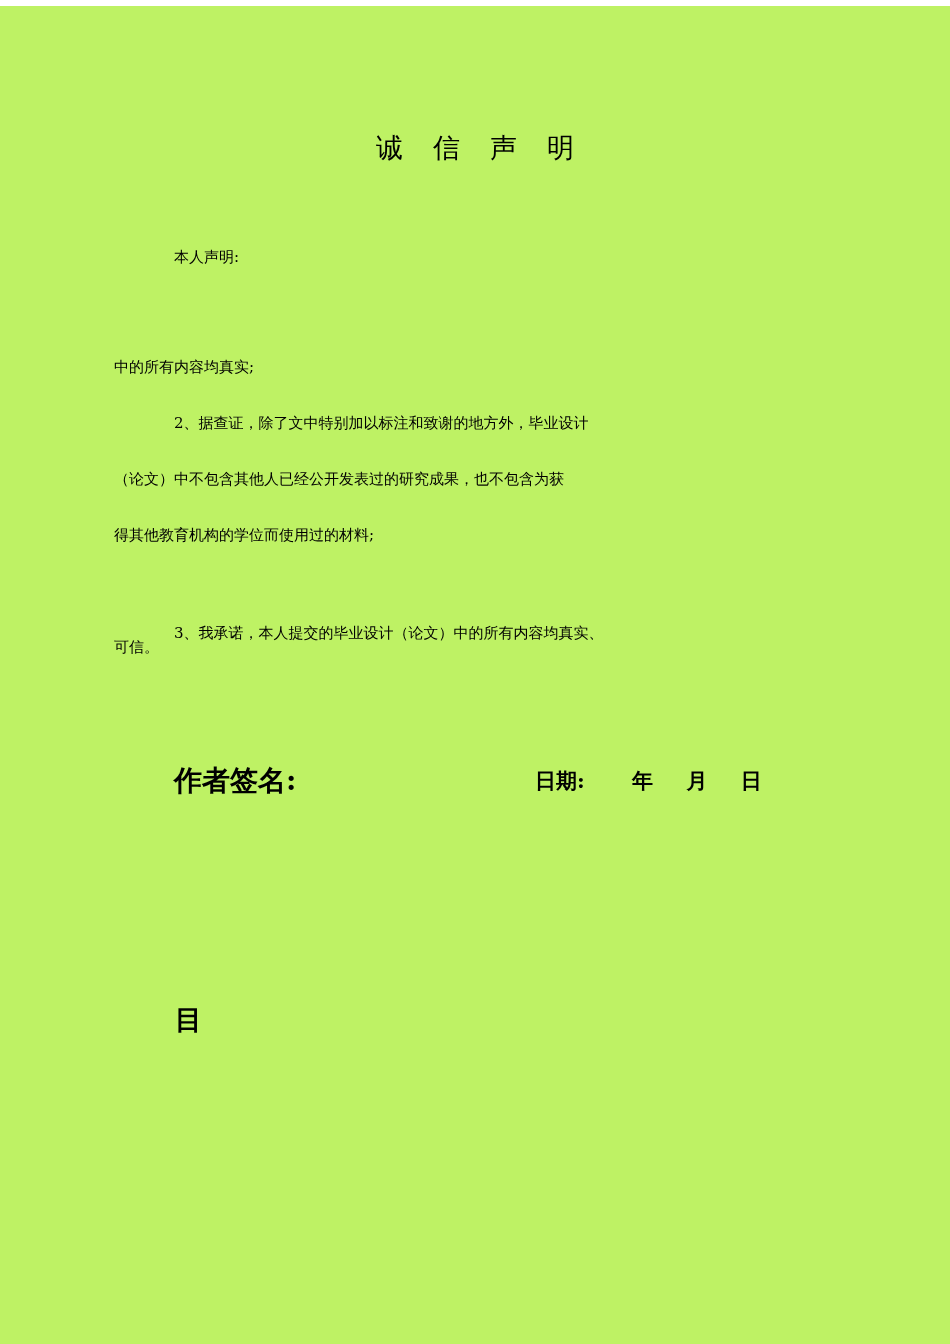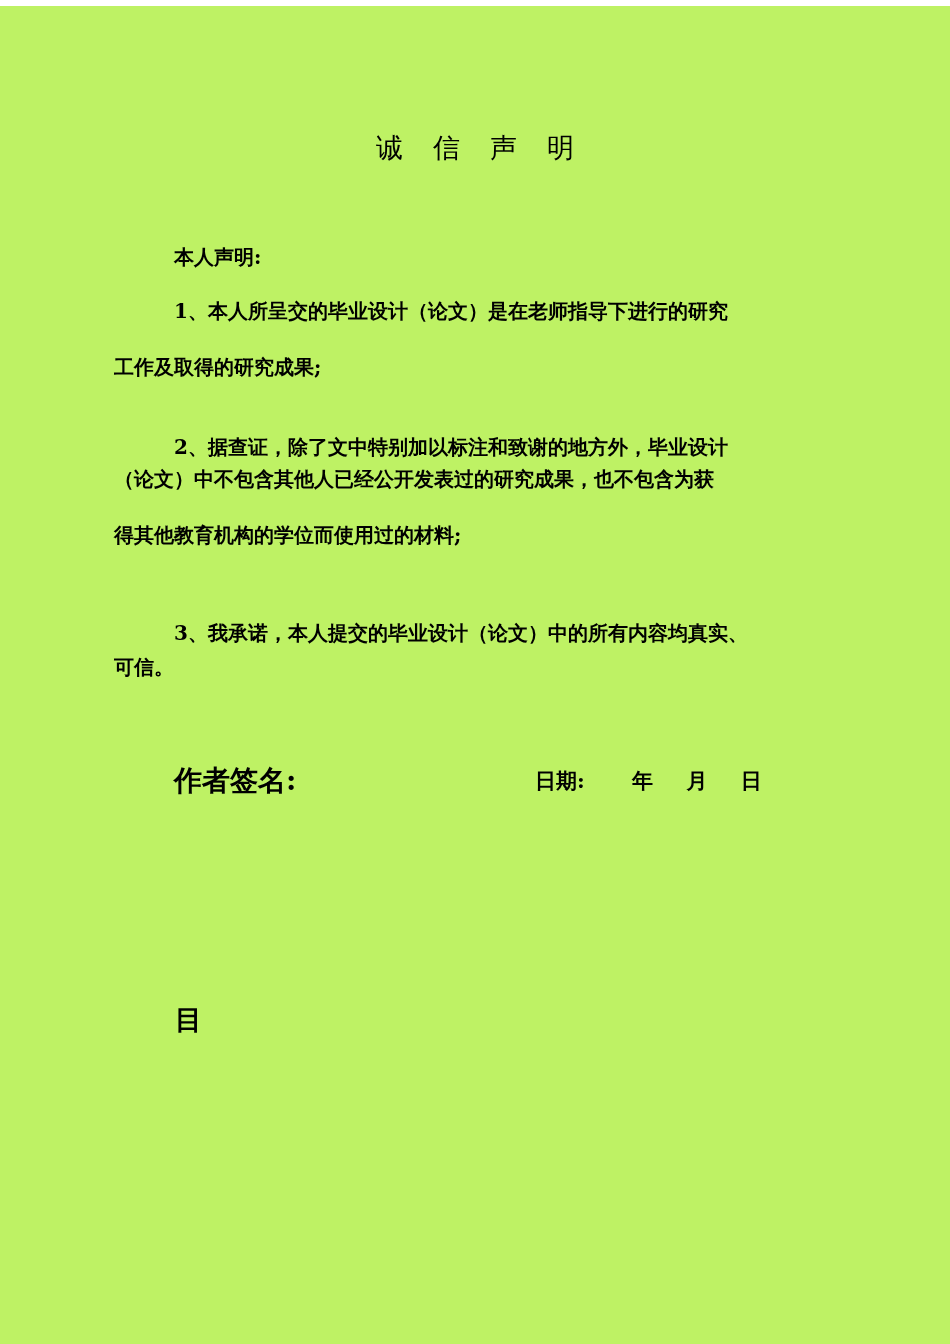--- a/index.html
+++ b/index.html
@@ -28,24 +28,24 @@
       top: 122px;
       text-align: center;
       font-family: "DejaVu Sans", "Liberation Sans", sans-serif;
       font-size: 27px;
       letter-spacing: 30px;
       line-height: 40px;
       text-indent: 30px;
     }
     .line {
       position: absolute;
-      font-size: 20px;
+      font-size: 15px;
       line-height: 30px;
       white-space: nowrap;
-      font-weight: bold;
+      font-weight: normal;
     }
     .indent { left: 174px; }
     .flush { left: 114px; }
     .sig-label {
       position: absolute;
       top: 760px;
       left: 174px;
       font-size: 28px;
       line-height: 30px;
       font-weight: bold;
@@ -76,29 +76,28 @@
   </style>
 </head>
 <body>
 
 <div class="page">
 
   <div class="title">诚信声明</div>
 
   <div class="line indent" style="top:236px;">本人声明:</div>
 
-  <div class="line indent" style="top:290px;">1、本人所呈交的毕业设计（论文）是在老师指导下进行的研究</div>
-  <div class="line flush" style="top:346px;">工作及取得的研究成果;</div>
+  <div class="line flush" style="top:346px;">中的所有内容均真实;</div>
 
-  <div class="line indent" style="top:402px;margin-top:24px;">2、据查证，除了文中特别加以标注和致谢的地方外，毕业设计</div>
+  <div class="line indent" style="top:402px;">2、据查证，除了文中特别加以标注和致谢的地方外，毕业设计</div>
   <div class="line flush" style="top:514px;">得其他教育机构的学位而使用过的材料;</div>
   <div class="line flush" style="top:458px;">（论文）中不包含其他人已经公开发表过的研究成果，也不包含为获</div>
 
   <div class="line indent" style="top:570px;margin-top:42px;">3、我承诺，本人提交的毕业设计（论文）中的所有内容均真实、</div>
-  <div class="line flush" style="top:626px;margin-top:20px;">可信。</div>
+  <div class="line flush" style="top:626px;">可信。</div>
 
   <div class="sig-label">作者签名:</div>
 
   <div class="date-block">
     <span class="date-label">日期:</span>
     <span class="date-unit">年</span>
     <span class="date-unit">月</span>
     <span>日</span>
   </div>
 

